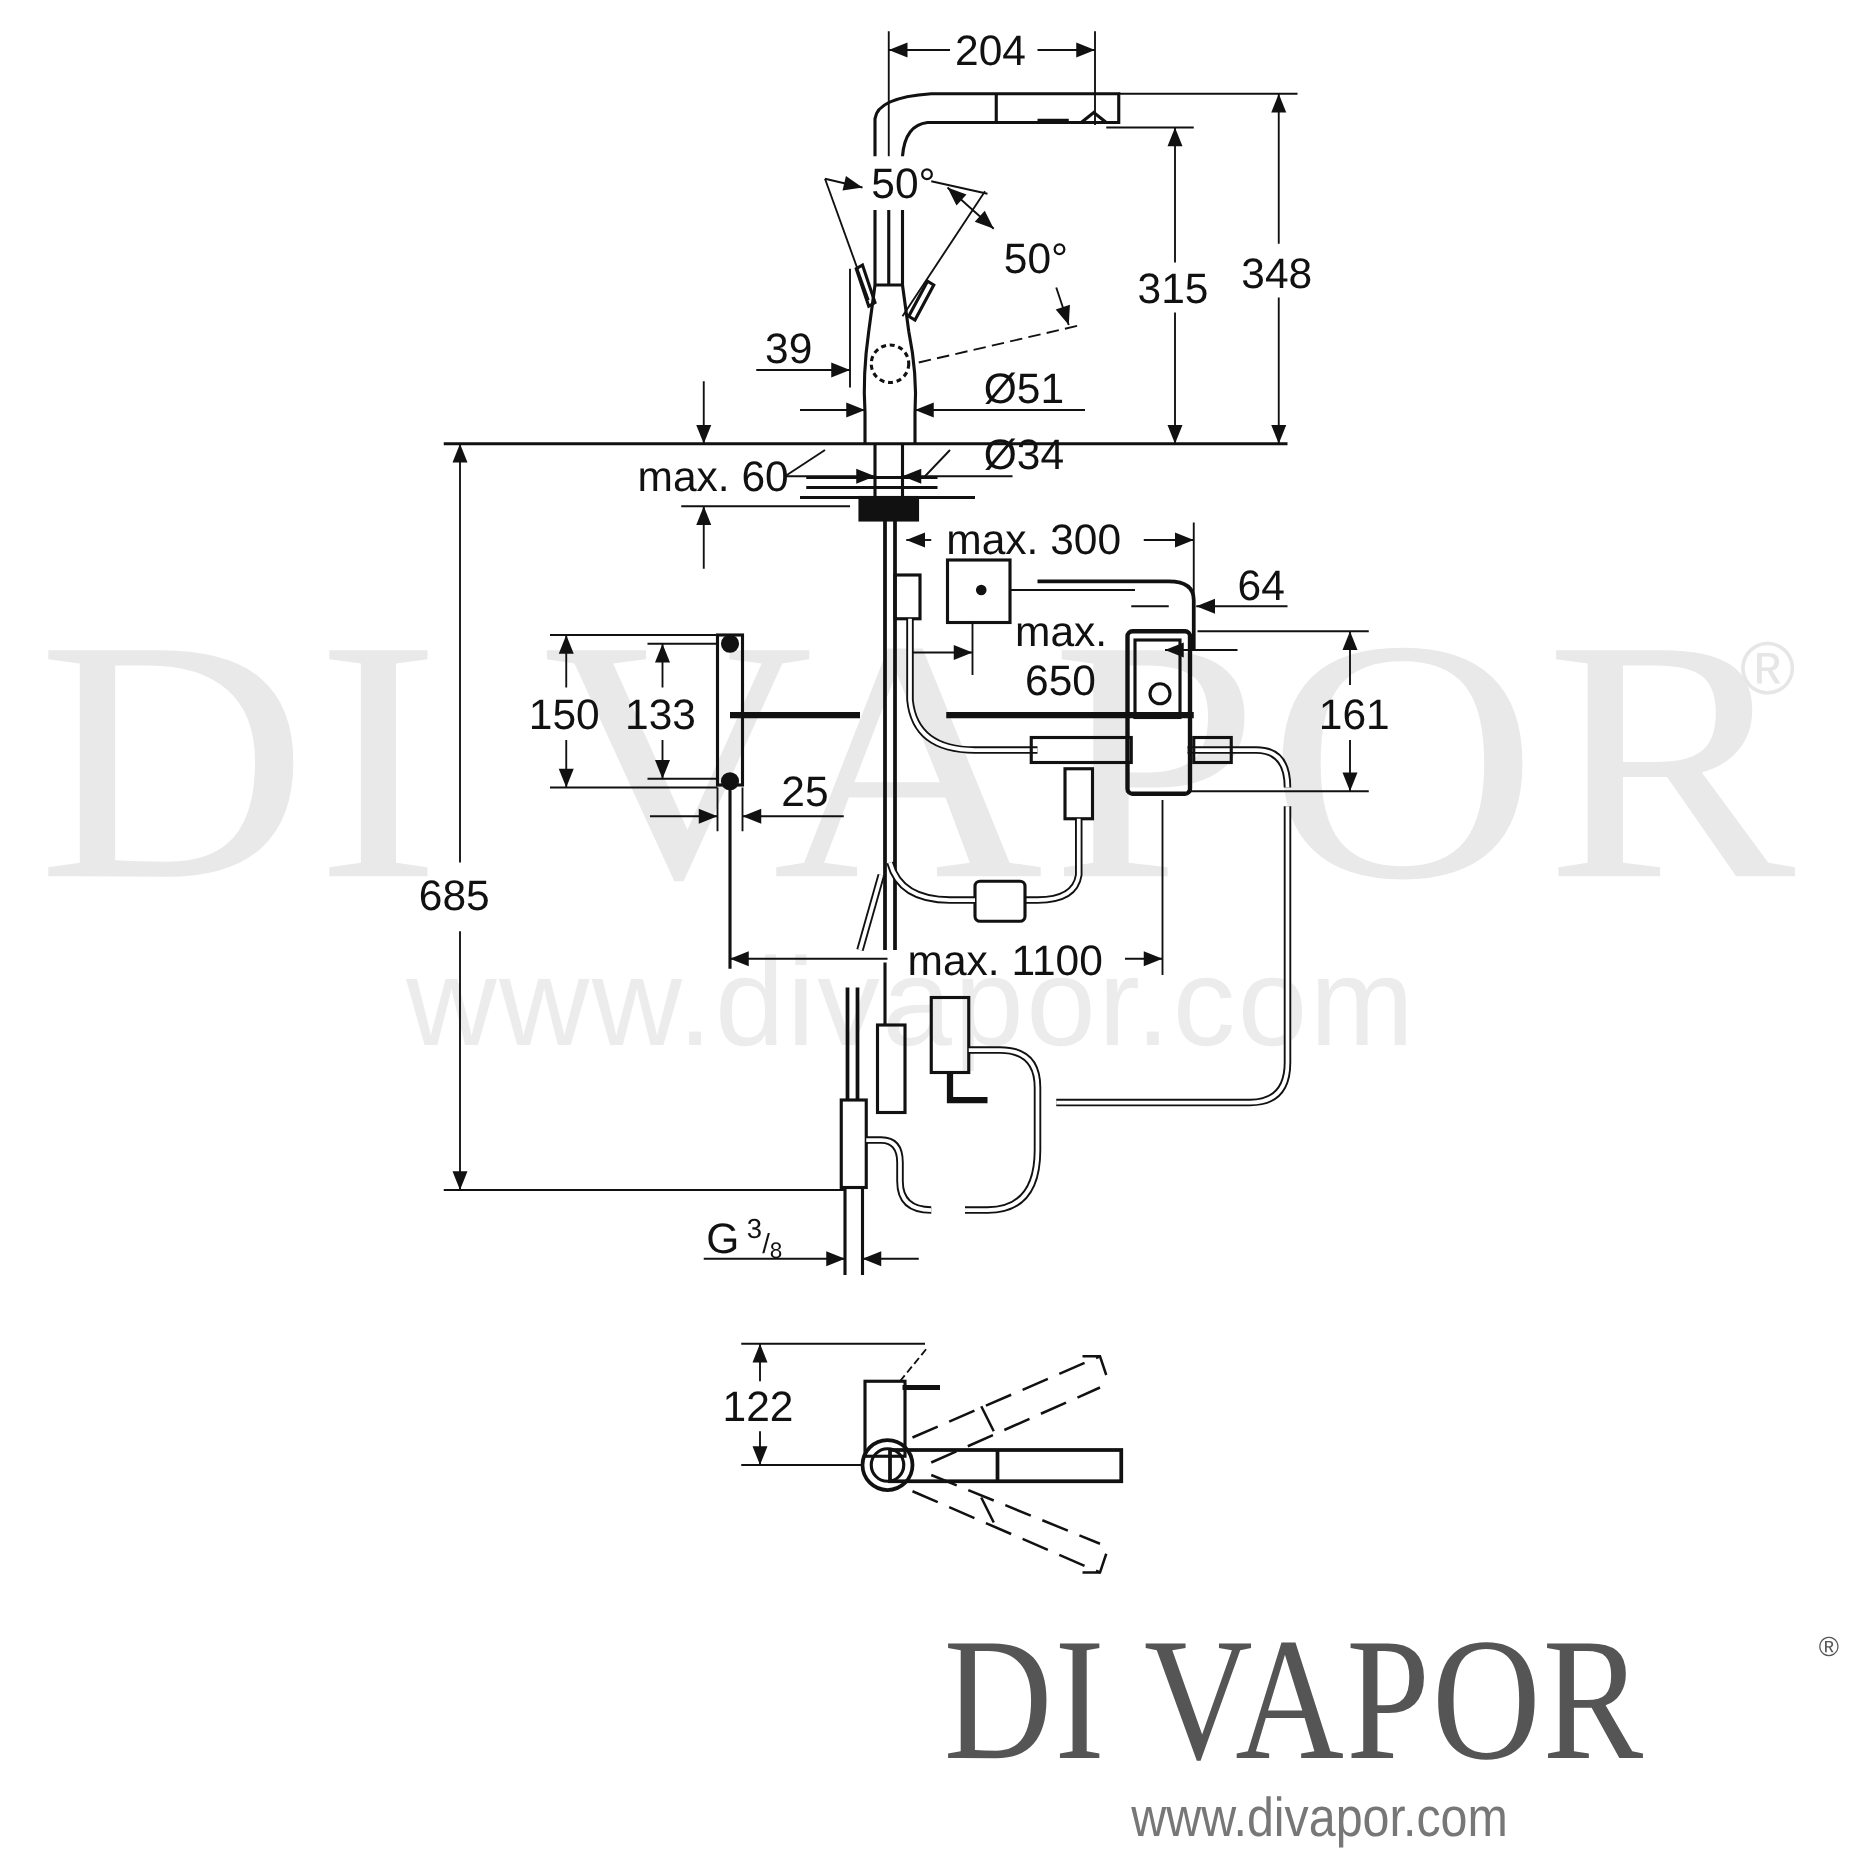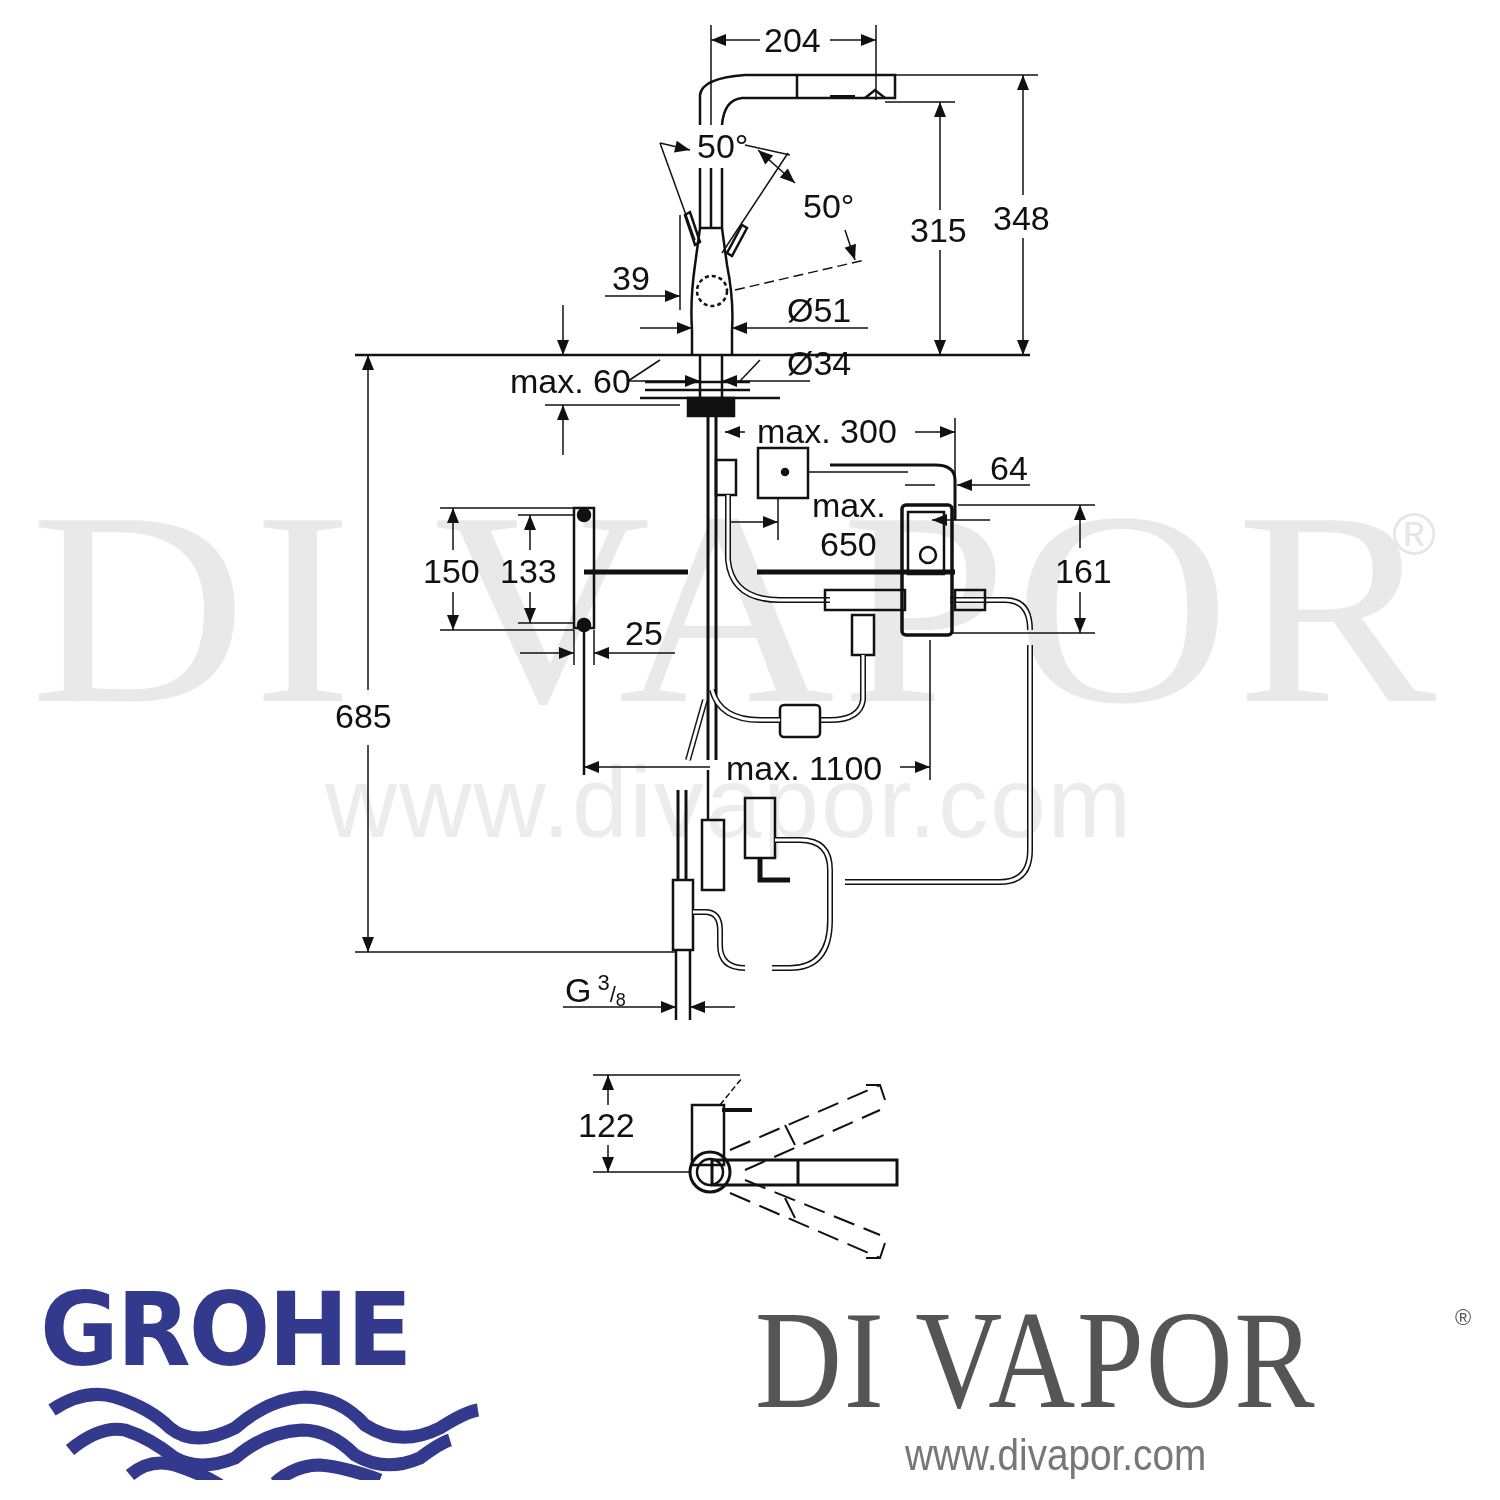--- a/index.html
+++ b/index.html
@@ -241,29 +241,18 @@
       <text class="dim" x="500" y="583">133</text>
       <text class="dim" x="1055" y="583">161</text>
       <text class="dim" x="625" y="645">25</text>
       <text class="dim" x="335" y="728">685</text>
       <text class="dim" x="726" y="780">max. 1100</text>
       <text class="dim" x="565" y="1002"><tspan>G</tspan><tspan font-size="22" dx="6" dy="-12">3</tspan><tspan font-size="22" dy="12">/</tspan><tspan font-size="18" dy="4">8</tspan></text>
       <text class="dim" x="578" y="1137">122</text>
     </g>
   </svg>
 
-  <div class="grohe">
-    <div class="grohe-word">GROHE</div>
-    <svg width="460" height="200" style="position:absolute;left:0;top:0">
-      <g fill="none" stroke="#333a8e" stroke-width="13" stroke-linecap="butt">
-        <path d="M12,130 Q45,108 75,117 Q110,128 130,148 Q155,168 195,148 Q230,118 265,117 Q300,117 325,145 Q360,168 400,148 Q425,132 438,130"></path>
-        <path d="M30,170 Q60,145 85,150 Q110,158 135,178 Q160,192 195,178 Q225,152 262,150 Q290,150 315,175 Q345,193 380,178 Q400,163 410,160"></path>
-        <path d="M90,195 Q110,178 135,185 Q160,193 180,205"></path>
-        <path d="M235,203 Q255,185 280,185 Q305,187 340,200"></path>
-      </g>
-    </svg>
-  </div>
 
   <div class="divapor-logo">DI VAPOR</div>
   <div class="divapor-reg">®</div>
   <div class="divapor-url">www.divapor.com</div>
 
 </div>
 
 </body></html>

